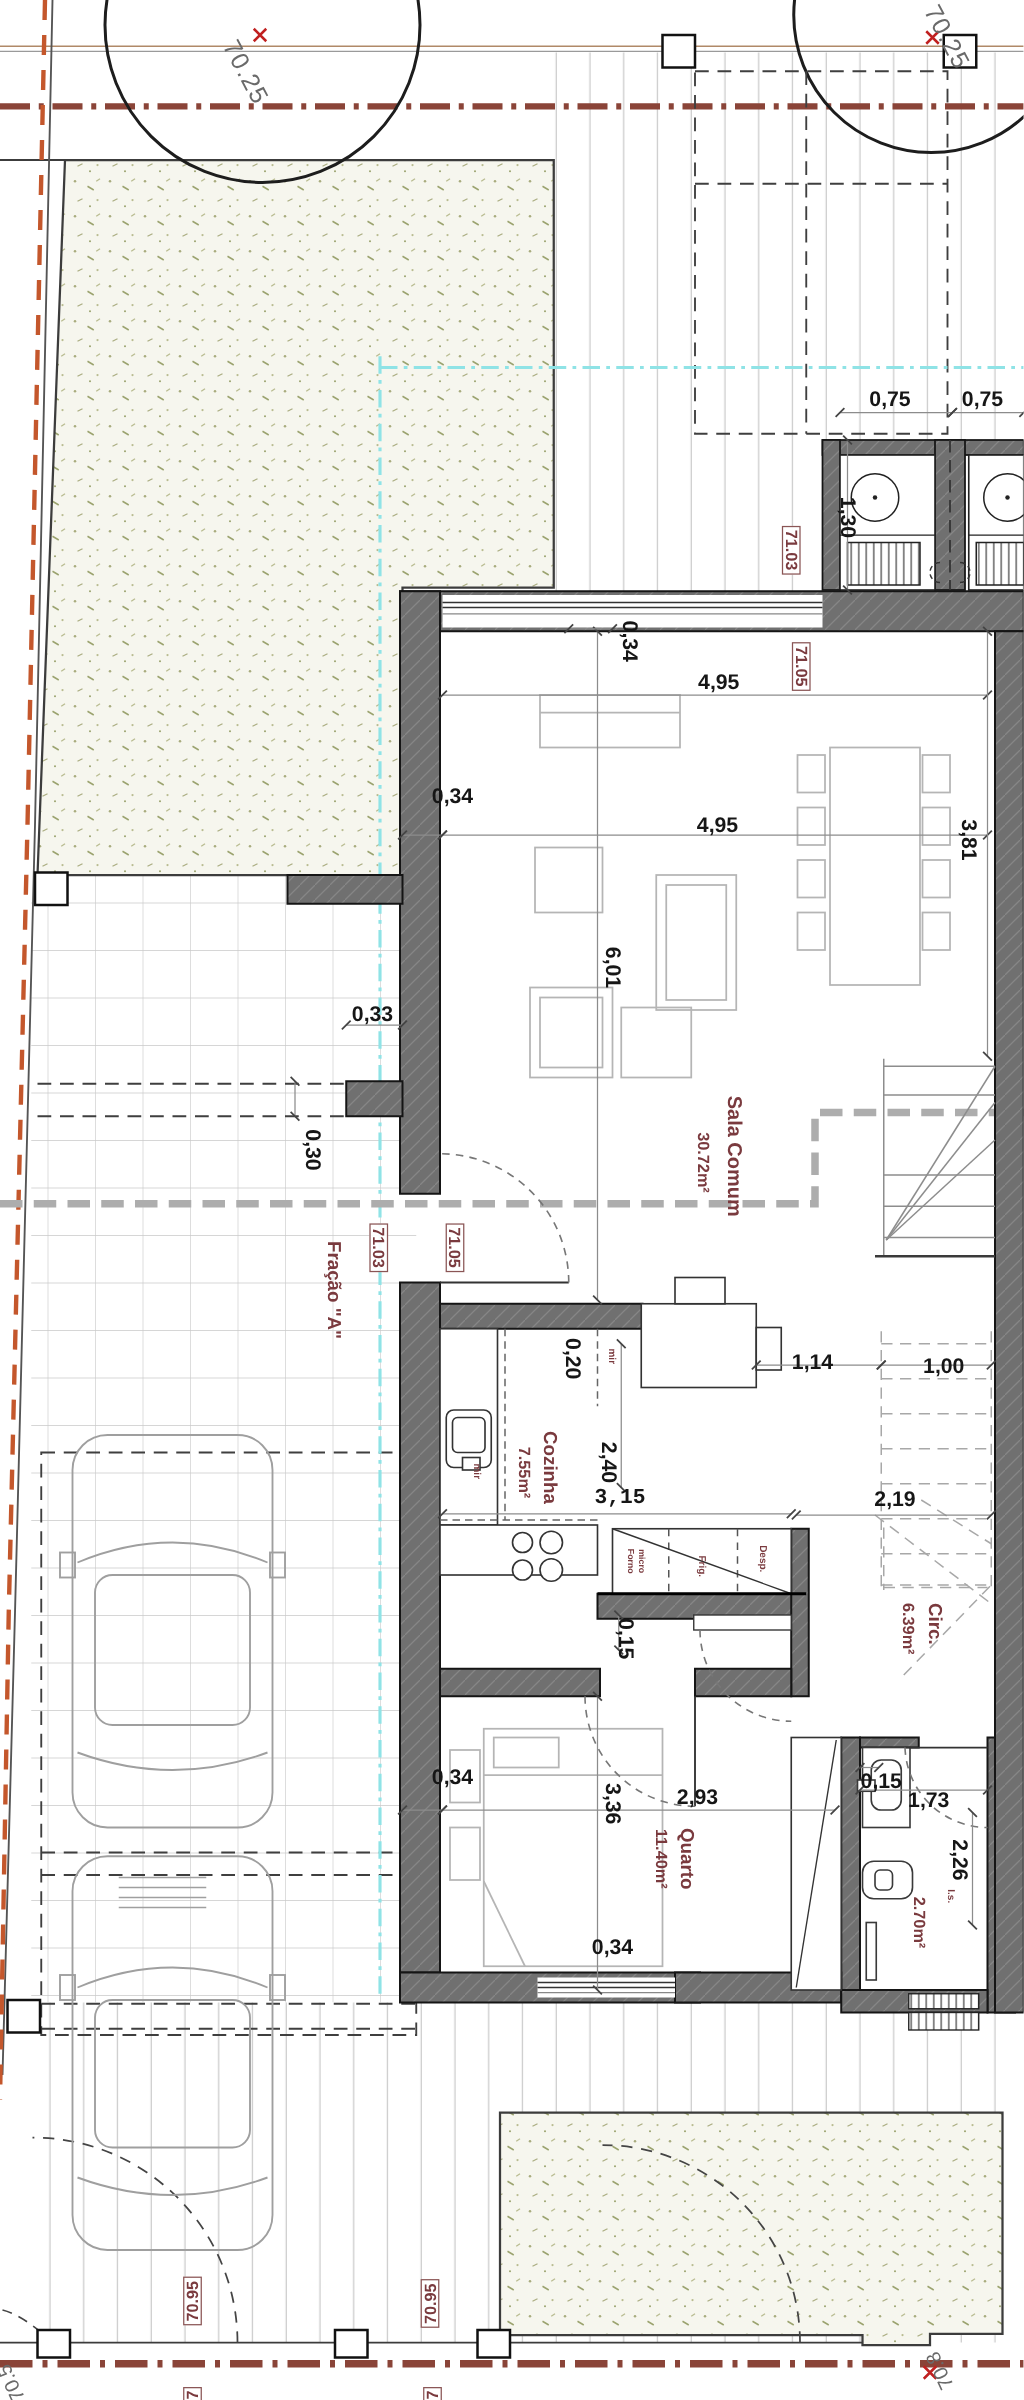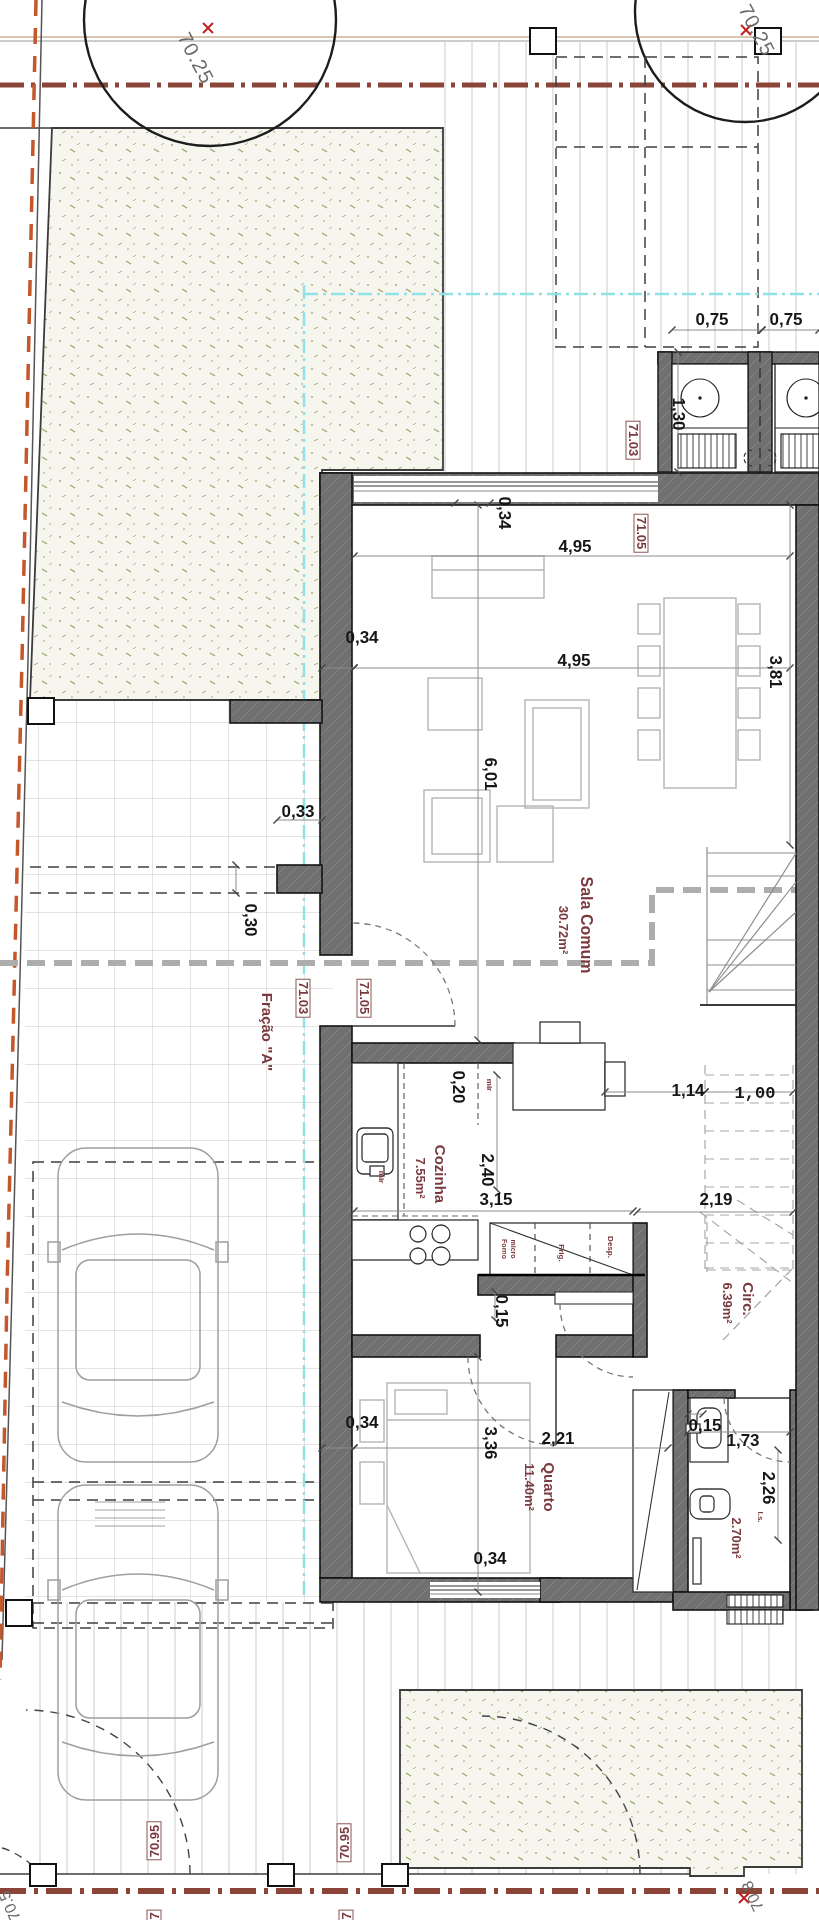--- a/index.html
+++ b/index.html
@@ -361,29 +361,29 @@
 <div class="lbl r90" style="left:678px;top:414px;">1,30</div>
 <div class="lbl r90" style="left:504px;top:513px;">0,34</div>
 <div class="lbl" style="left:575px;top:546px;">4,95</div>
 <div class="lbl" style="left:362px;top:637px;">0,34</div>
 <div class="lbl" style="left:574px;top:660px;">4,95</div>
 <div class="lbl r90" style="left:775px;top:672px;">3,81</div>
 <div class="lbl r90" style="left:490px;top:774px;">6,01</div>
 <div class="lbl" style="left:298px;top:811px;">0,33</div>
 <div class="lbl r90" style="left:250px;top:920px;">0,30</div>
 <div class="lbl r90" style="left:458px;top:1087px;">0,20</div>
-<div class="lbl" style="left:688px;top:1090px;text-align:right;">1,14</div>
-<div class="lbl" style="left:755px;top:1093px;font-family:Liberation Mono, monospace;">1,00</div>
+<div class="lbl" style="left:650px;top:1090px;text-align:right;">1,14</div>
+<div class="lbl" style="left:755px;top:1093px;">1,00</div>
 <div class="lbl r90" style="left:487px;top:1170px;">2,40</div>
-<div class="lbl" style="left:496px;top:1199px;">3,15</div>
+<div class="lbl" style="left:496px;top:1199px;font-family:Liberation Mono, monospace;">3,15</div>
 <div class="lbl" style="left:716px;top:1199px;">2,19</div>
 <div class="lbl r90" style="left:501px;top:1311px;">0,15</div>
 <div class="lbl" style="left:362px;top:1422px;">0,34</div>
 <div class="lbl r90" style="left:490px;top:1443px;">3,36</div>
-<div class="lbl" style="left:558px;top:1438px;">2,21</div>
+<div class="lbl" style="left:558px;top:1438px;">2,93</div>
 <div class="lbl" style="left:705px;top:1425px;">0,15</div>
 <div class="lbl" style="left:743px;top:1440px;">1,73</div>
 <div class="lbl r90" style="left:768px;top:1488px;">2,26</div>
 <div class="lbl" style="left:490px;top:1558px;">0,34</div>
 
 <div class="lbl maroon room-lg r90" style="left:586px;top:925px;">Sala Comum</div>
 <div class="lbl maroon sm r90" style="left:563px;top:930px;">30.72m²</div>
 <div class="lbl maroon room r90" style="left:440px;top:1174px;">Cozinha</div>
 <div class="lbl maroon sm r90" style="left:420px;top:1178px;">7.55m²</div>
 <div class="lbl maroon room r90" style="left:748px;top:1299px;">Circ.</div>

